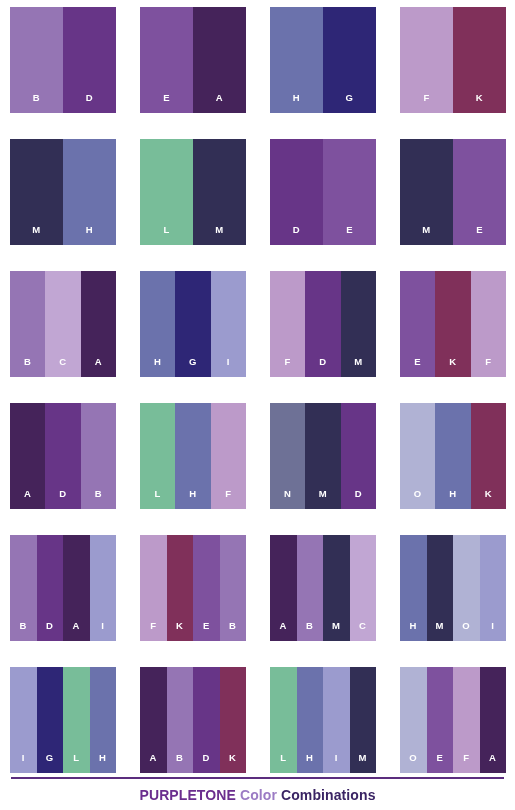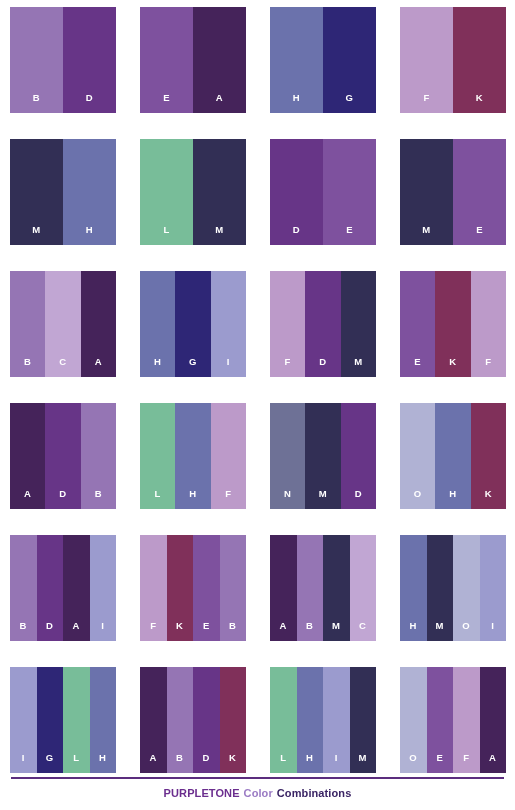--- a/index.html
+++ b/index.html
@@ -79,21 +79,21 @@
     height: 2px;
     background: #5B2D7E;
   }
 
   #footer-caption {
     position: absolute;
     left: 0;
     top: 10px;
     width: 515px;
     text-align: center;
-    font-size: 11px;
+    font-size: 14px;
     font-weight: 700;
     letter-spacing: 0.1px;
     white-space: nowrap;
   }
   #footer-caption .w-brand  { color: #6B2E8E; font-weight: 700; }
   #footer-caption .w-color  { color: #9B7BC4; font-weight: 600; }
   #footer-caption .w-combo  { color: #3A2464; font-weight: 700; }
   #footer-caption .sp { display: inline-block; width: 4px; }
 </style>
 </head>

